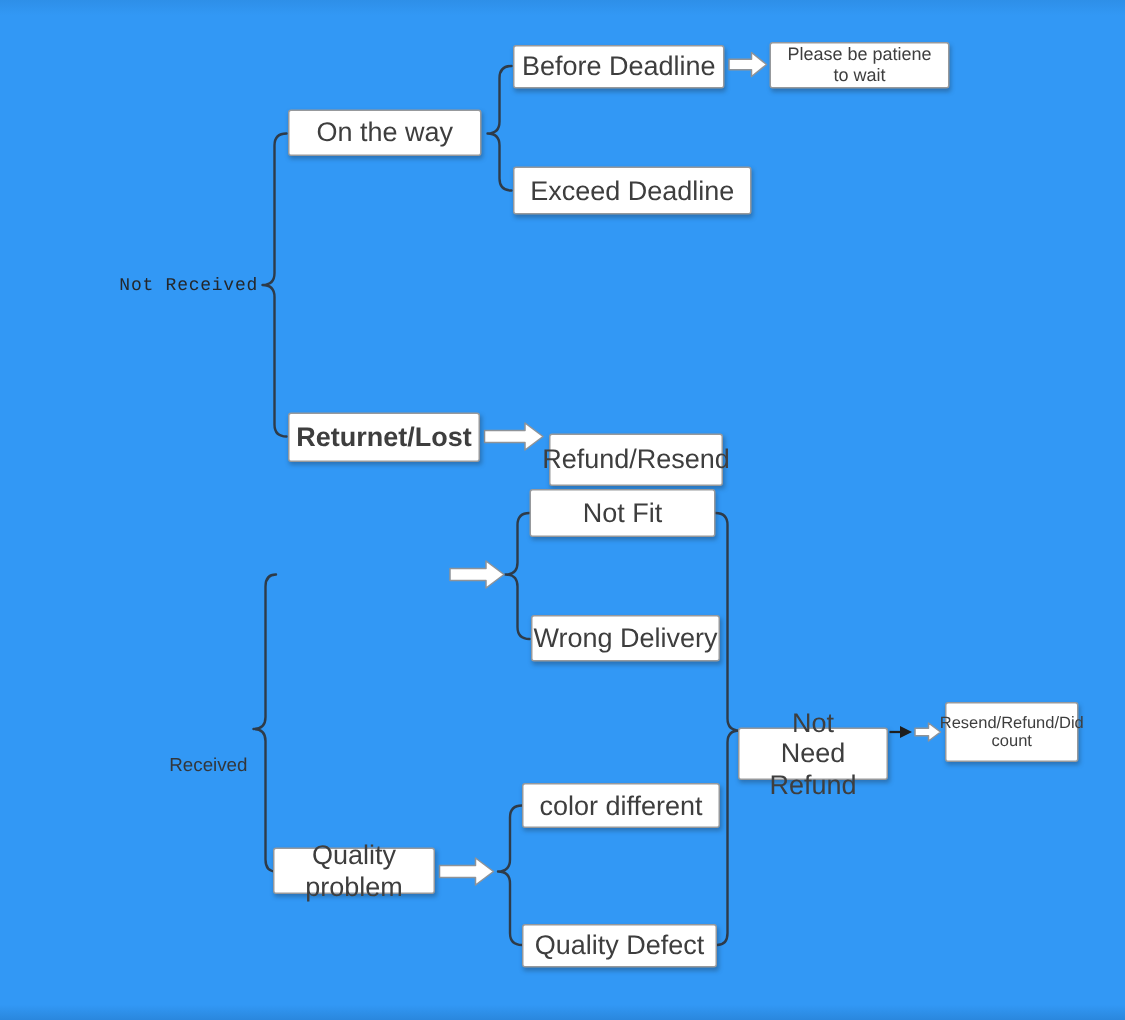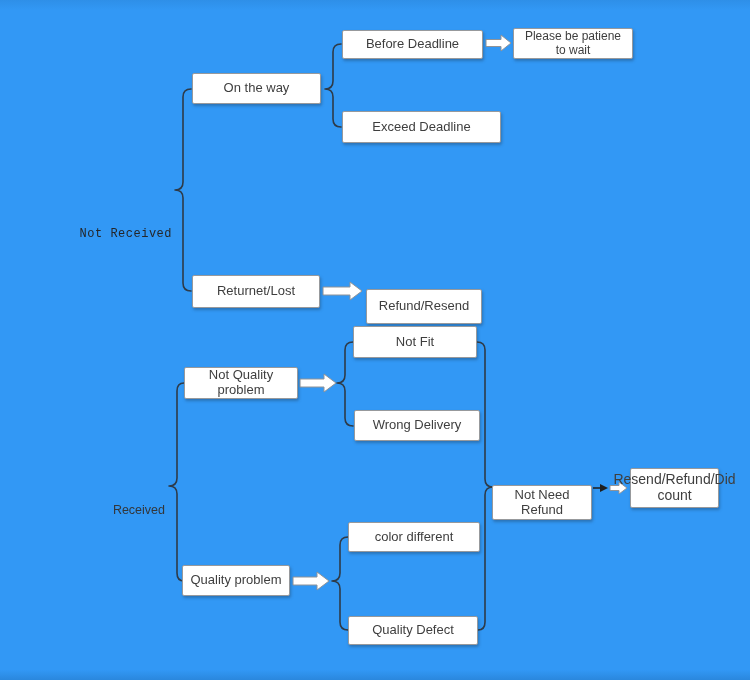--- a/index.html
+++ b/index.html
@@ -13,33 +13,32 @@
   .connectors{position:absolute;left:0;top:0;}
   .node{
     position:absolute;
     background:#ffffff;
     border:1px solid #97999c;
     border-radius:2px;
     box-sizing:border-box;
     display:flex;align-items:center;justify-content:center;
     text-align:center;
     color:#3e3e3e;
-    font-size:13px;line-height:1.12;
+    font-size:18px;line-height:1.12;
     box-shadow:1px 2px 3px rgba(30,50,70,0.35);
   }
   .side-label{
     position:absolute;
     color:#24262a;
     white-space:nowrap;
   }
   .label-mono{
     font-family:"Liberation Mono","DejaVu Sans Mono",monospace;
     font-size:12px;
     letter-spacing:0.5px;
-    margin-top:44px;
   }
   .label-sans{ font-size:12.5px; color:#33363a; }
 </style>
 </head>
 <body>
 
 <div class="canvas">
 
   <svg class="connectors" width="750" height="680" viewBox="0 0 750 680">
     <g fill="none" stroke="#2e3b49" stroke-width="1.6" stroke-linecap="round" stroke-linejoin="round">
@@ -68,33 +67,32 @@
   <div class="side-label label-sans" style="right:585px; top:479px;margin-top:24px;">Received</div>
 
   <div class="node" style="left:192px; top:73px;  width:129px; height:31px;">On the way</div>
 
   <div class="node" style="left:342px; top:30px;  width:141px; height:29px;">Before Deadline</div>
 
   <div class="node" style="left:513px; top:28px;  width:120px; height:31px; font-size:12px; padding:0 6px;text-align:center;">Please be patiene to wait</div>
 
   <div class="node" style="left:342px; top:111px; width:159px; height:32px;">Exceed Deadline</div>
 
-  <div class="node" style="left:192px; top:275px; width:128px; height:33px;">Returnet/Lost</div>
+  <div class="node" style="left:192px; top:275px; width:128px; height:33px;font-weight:bold;">Returnet/Lost</div>
 
   <div class="node" style="left:366px; top:273px; width:116px; height:35px;margin-top:16px;">Refund/Resend</div>
 
-  <div class="node" style="left:184px; top:367px; width:114px; height:32px; padding:0 5px;">Not Quality problem</div>
 
   <div class="node" style="left:353px; top:326px; width:124px; height:32px;text-align:center;">Not Fit</div>
 
   <div class="node" style="left:354px; top:410px; width:126px; height:31px;">Wrong Delivery</div>
 
   <div class="node" style="left:182px; top:565px; width:108px; height:31px;">Quality problem</div>
 
   <div class="node" style="left:348px; top:522px; width:132px; height:30px;">color different</div>
 
   <div class="node" style="left:348px; top:616px; width:130px; height:29px;">Quality Defect</div>
 
   <div class="node" style="left:492px; top:485px; width:100px; height:35px; padding:0 18px;">Not Need Refund</div>
 
-  <div class="node" style="left:630px; top:468px; width:89px; height:40px; font-size:14px; padding:0 3px;">Resend/Refund/Did count</div>
+  <div class="node" style="left:630px; top:468px; width:89px; height:40px; font-size:11px; padding:0 3px;">Resend/Refund/Did count</div>
 
 </div>
 
 </body></html>

